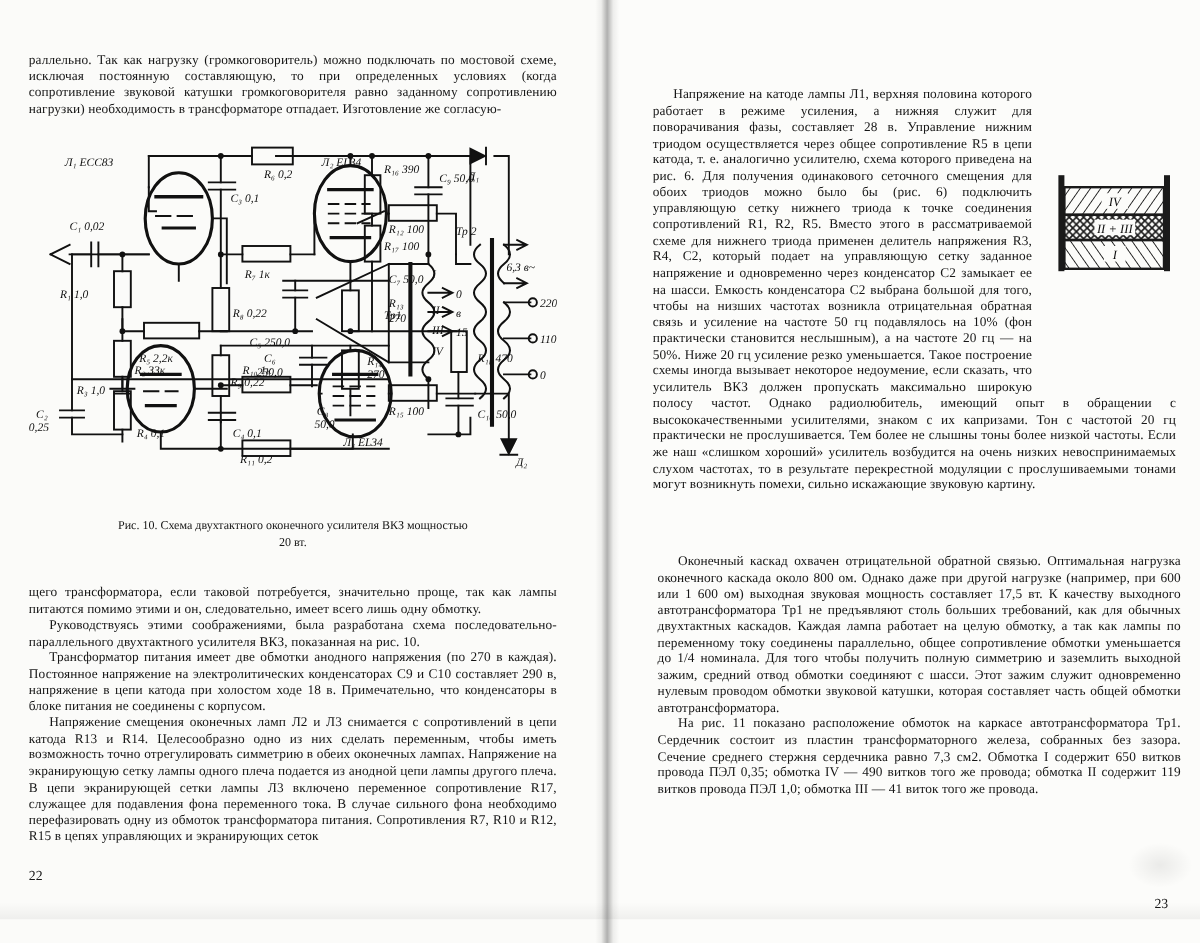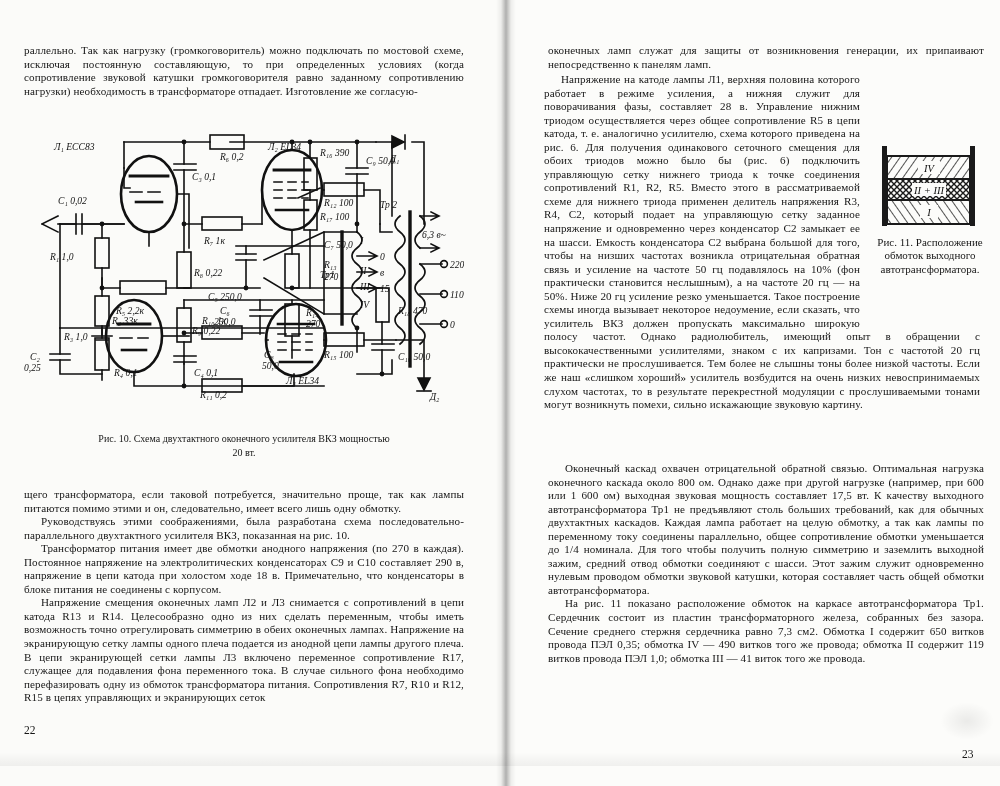--- a/index.html
+++ b/index.html
@@ -23,21 +23,21 @@
 
   
   .col{position:absolute;font-size:11.1px;line-height:13.55px;text-align:justify;
        text-justify:inter-word;color:#161616;letter-spacing:.1px;}
   .col p{margin:0;}
   .col p.ind{text-indent:17px;}
   .cap{position:absolute;font-size:10px;line-height:14px;text-align:center;color:#161616;}
   .pgnum{position:absolute;font-size:11.5px;color:#161616;}
 
   
-  #fig10{position:absolute;left:24px;top:128px;width:440px;height:290px;text-align:center;}
+  #fig10{position:absolute;left:24px;top:116px;width:440px;height:290px;text-align:center;}
   #fig10 svg{display:block;}
   #fig11{position:absolute;left:876px;top:142px;width:105px;height:88px;}
   .fig11cap{position:absolute;left:872px;top:236px;width:116px;font-size:11px;
             line-height:13.4px;text-align:center;color:#161616;}
 </style>
 </head>
 <body>
 
 <div id="page">
 
@@ -291,23 +291,20 @@
 
   <div class="col" style="left:24px;top:488px;width:440px;">
     <p>щего трансформатора, если таковой потребуется, значительно проще, так как лампы питаются помимо этими и он, следовательно, имеет всего лишь одну обмотку.</p>
     <p class="ind">Руководствуясь этими соображениями, была разработана схема последовательно-параллельного двухтактного усилителя ВКЗ, показанная на рис. 10.</p>
     <p class="ind">Трансформатор питания имеет две обмотки анодного напряжения (по 270 в каждая). Постоянное напряжение на электролитических конденсаторах C9 и C10 составляет 290 в, напряжение в цепи катода при холостом ходе 18 в. Примечательно, что конденсаторы в блоке питания не соединены с корпусом.</p>
     <p class="ind">Напряжение смещения оконечных ламп Л2 и Л3 снимается с сопротивлений в цепи катода R13 и R14. Целесообразно одно из них сделать переменным, чтобы иметь возможность точно отрегулировать симметрию в обеих оконечных лампах. Напряжение на экранирующую сетку лампы одного плеча подается из анодной цепи лампы другого плеча. В цепи экранирующей сетки лампы Л3 включено переменное сопротивление R17, служащее для подавления фона переменного тока. В случае сильного фона необходимо перефазировать одну из обмоток трансформатора питания. Сопротивления R7, R10 и R12, R15 в цепях управляющих и экранирующих сеток</p>
   </div>
 
   <div class="pgnum" style="left:24px;top:724px;">22</div>
 
-  <div class="col" style="left:548px;top:44px;width:436px;">
-    <p>оконечных ламп служат для защиты от возникновения генерации, их припаивают непосредственно к панелям ламп.</p>
-  </div>
 
   <div class="col" style="left:544px;top:73px;width:436px;height:350px;">
     <div style="float:right;width:120px;height:245px;shape-outside:inset(0);"></div>
     <p class="ind">Напряжение на катоде лампы Л1, верхняя половина которого работает в режиме усиления, а нижняя служит для поворачивания фазы, составляет 28 в. Управление нижним триодом осуществляется через общее сопротивление R5 в цепи катода, т. е. аналогично усилителю, схема которого приведена на рис. 6. Для получения одинакового сеточного смещения для обоих триодов можно было бы (рис. 6) подключить управляющую сетку нижнего триода к точке соединения сопротивлений R1, R2, R5. Вместо этого в рассматриваемой схеме для нижнего триода применен делитель напряжения R3, R4, C2, который подает на управляющую сетку заданное напряжение и одновременно через конденсатор C2 замыкает ее на шасси. Емкость конденсатора C2 выбрана большой для того, чтобы на низших частотах возникла отрицательная обратная связь и усиление на частоте 50 гц подавлялось на 10% (фон практически становится неслышным), а на частоте 20 гц — на 50%. Ниже 20 гц усиление резко уменьшается. Такое построение схемы иногда вызывает некоторое недоумение, если сказать, что усилитель ВКЗ должен пропускать максимально широкую полосу частот. Однако радиолюбитель, имеющий опыт в обращении с высококачественными усилителями, знаком с их капризами. Тон с частотой 20 гц практически не прослушивается. Тем более не слышны тоны более низкой частоты. Если же наш «слишком хороший» усилитель возбудится на очень низких невоспринимаемых слухом частотах, то в результате перекрестной модуляции с прослушиваемыми тонами могут возникнуть помехи, сильно искажающие звуковую картину.</p>
   </div>
 
   <div class="col" style="left:548px;top:462px;width:436px;">
     <p class="ind">Оконечный каскад охвачен отрицательной обратной связью. Оптимальная нагрузка оконечного каскада около 800 ом. Однако даже при другой нагрузке (например, при 600 или 1 600 ом) выходная звуковая мощность составляет 17,5 вт. К качеству выходного автотрансформатора Тр1 не предъявляют столь больших требований, как для обычных двухтактных каскадов. Каждая лампа работает на целую обмотку, а так как лампы по переменному току соединены параллельно, общее сопротивление обмотки уменьшается до 1/4 номинала. Для того чтобы получить полную симметрию и заземлить выходной зажим, средний отвод обмотки соединяют с шасси. Этот зажим служит одновременно нулевым проводом обмотки звуковой катушки, которая составляет часть общей обмотки автотрансформатора.</p>
     <p class="ind">На рис. 11 показано расположение обмоток на каркасе автотрансформатора Тр1. Сердечник состоит из пластин трансформаторного железа, собранных без зазора. Сечение среднего стержня сердечника равно 7,3 см2. Обмотка I содержит 650 витков провода ПЭЛ 0,35; обмотка IV — 490 витков того же провода; обмотка II содержит 119 витков провода ПЭЛ 1,0; обмотка III — 41 виток того же провода.</p>
   </div>
@@ -340,20 +337,19 @@
       <rect x="44" y="63" width="18" height="13" fill="#fcfcfa" stroke="none"></rect>
 
       <g font-family="Liberation Serif, serif" font-size="10.5" font-style="italic" fill="#111" text-anchor="middle" stroke="none">
         <text x="53" y="30">IV</text>
         <text x="53" y="52">II + III</text>
         <text x="53" y="74">I</text>
       </g>
     </svg>
   </div>
 
-  <div class="fig11cap">Рис. 11. Расположение обмоток выходного автотрансформатора.</div>
 
   <div class="pgnum" style="left:962px;top:748px;">23</div>
 
   <div class="gutter"></div>
   <div class="edge-bottom"></div>
   <div class="smudge"></div>
 </div>
 
 </body></html>

